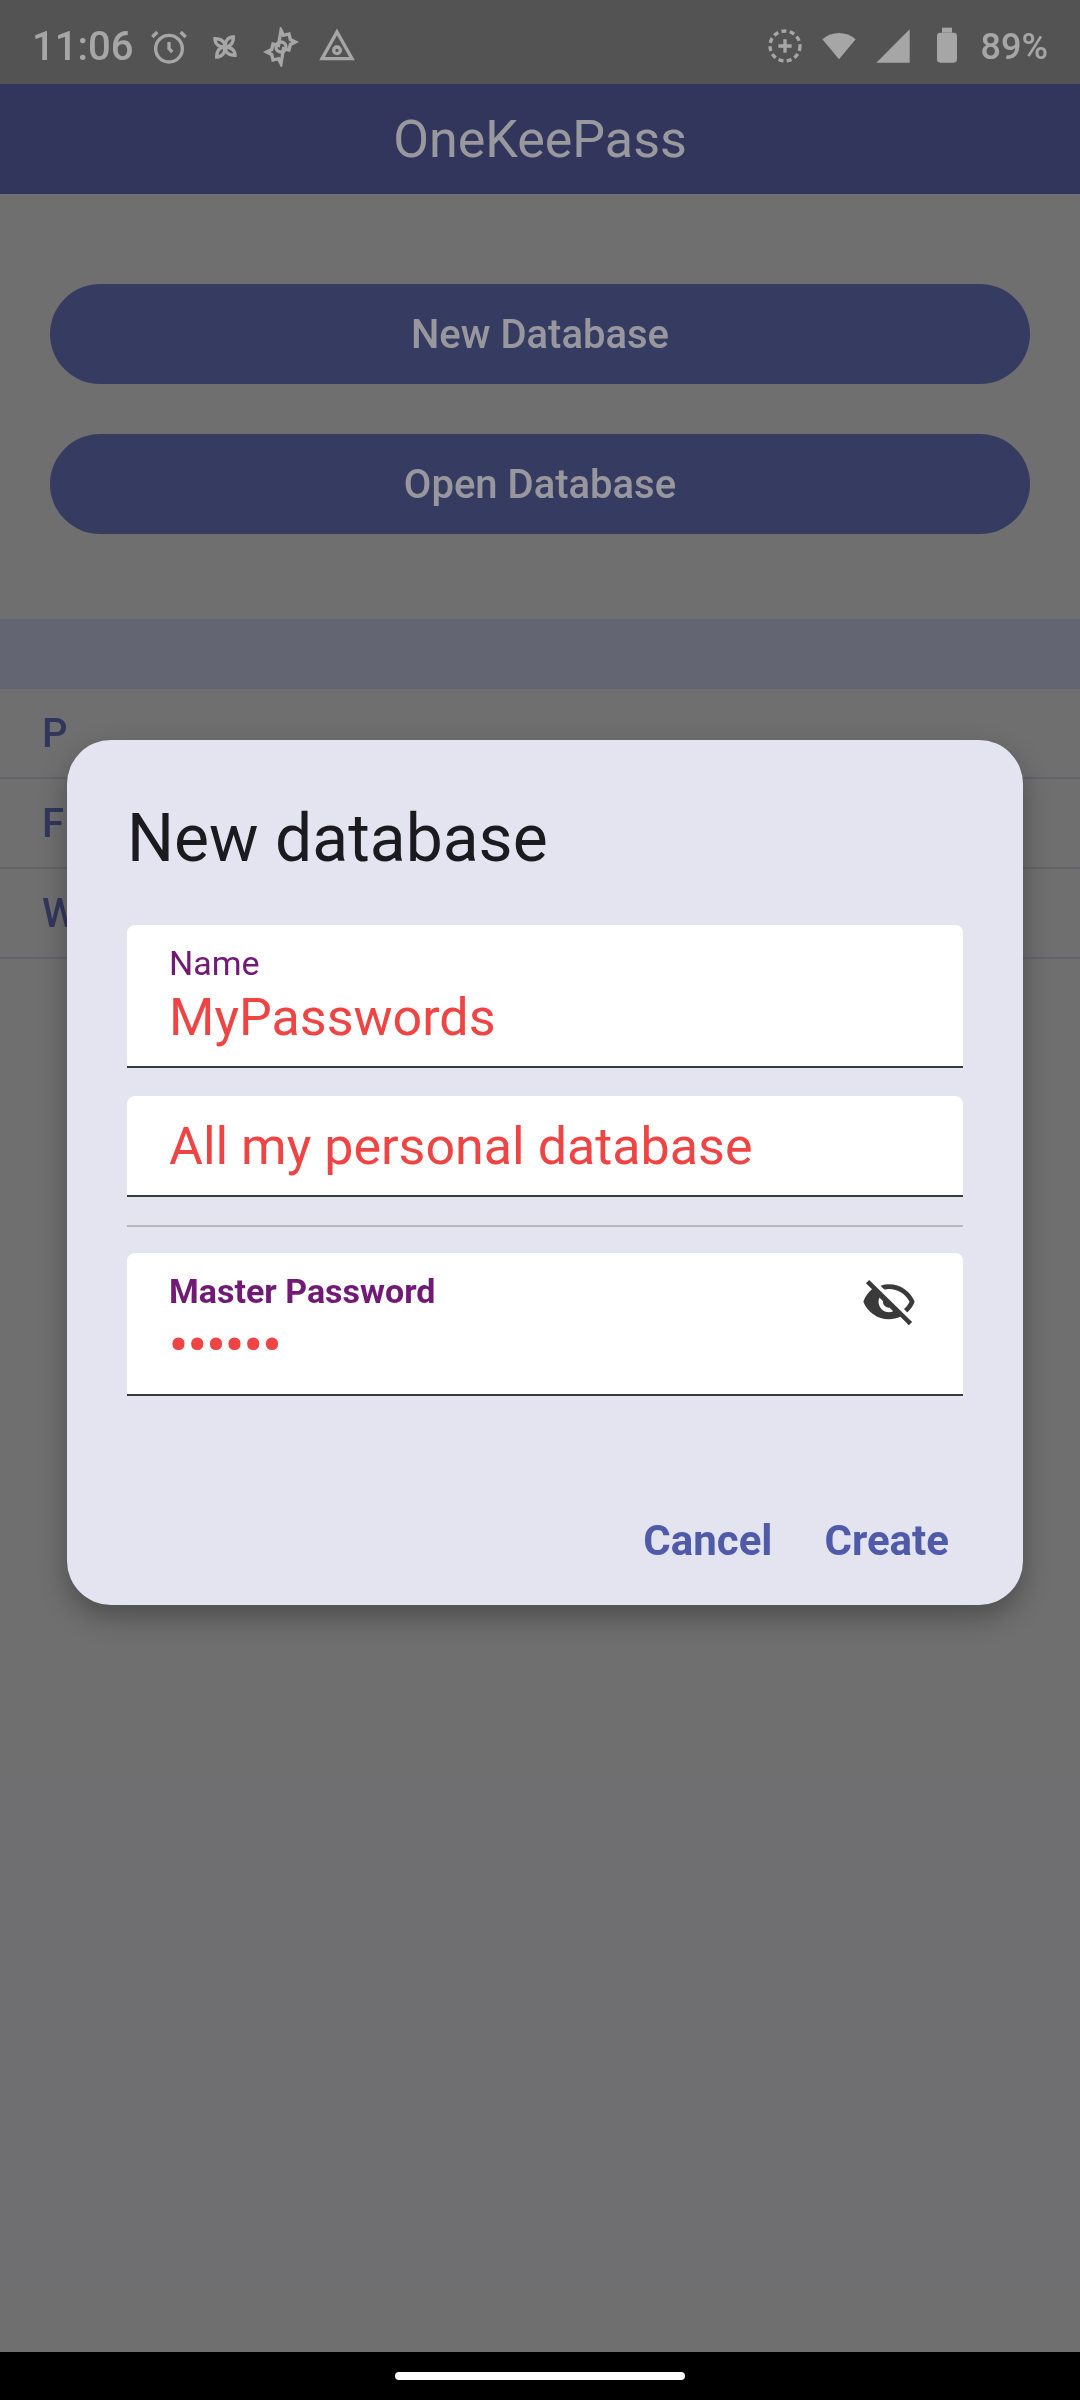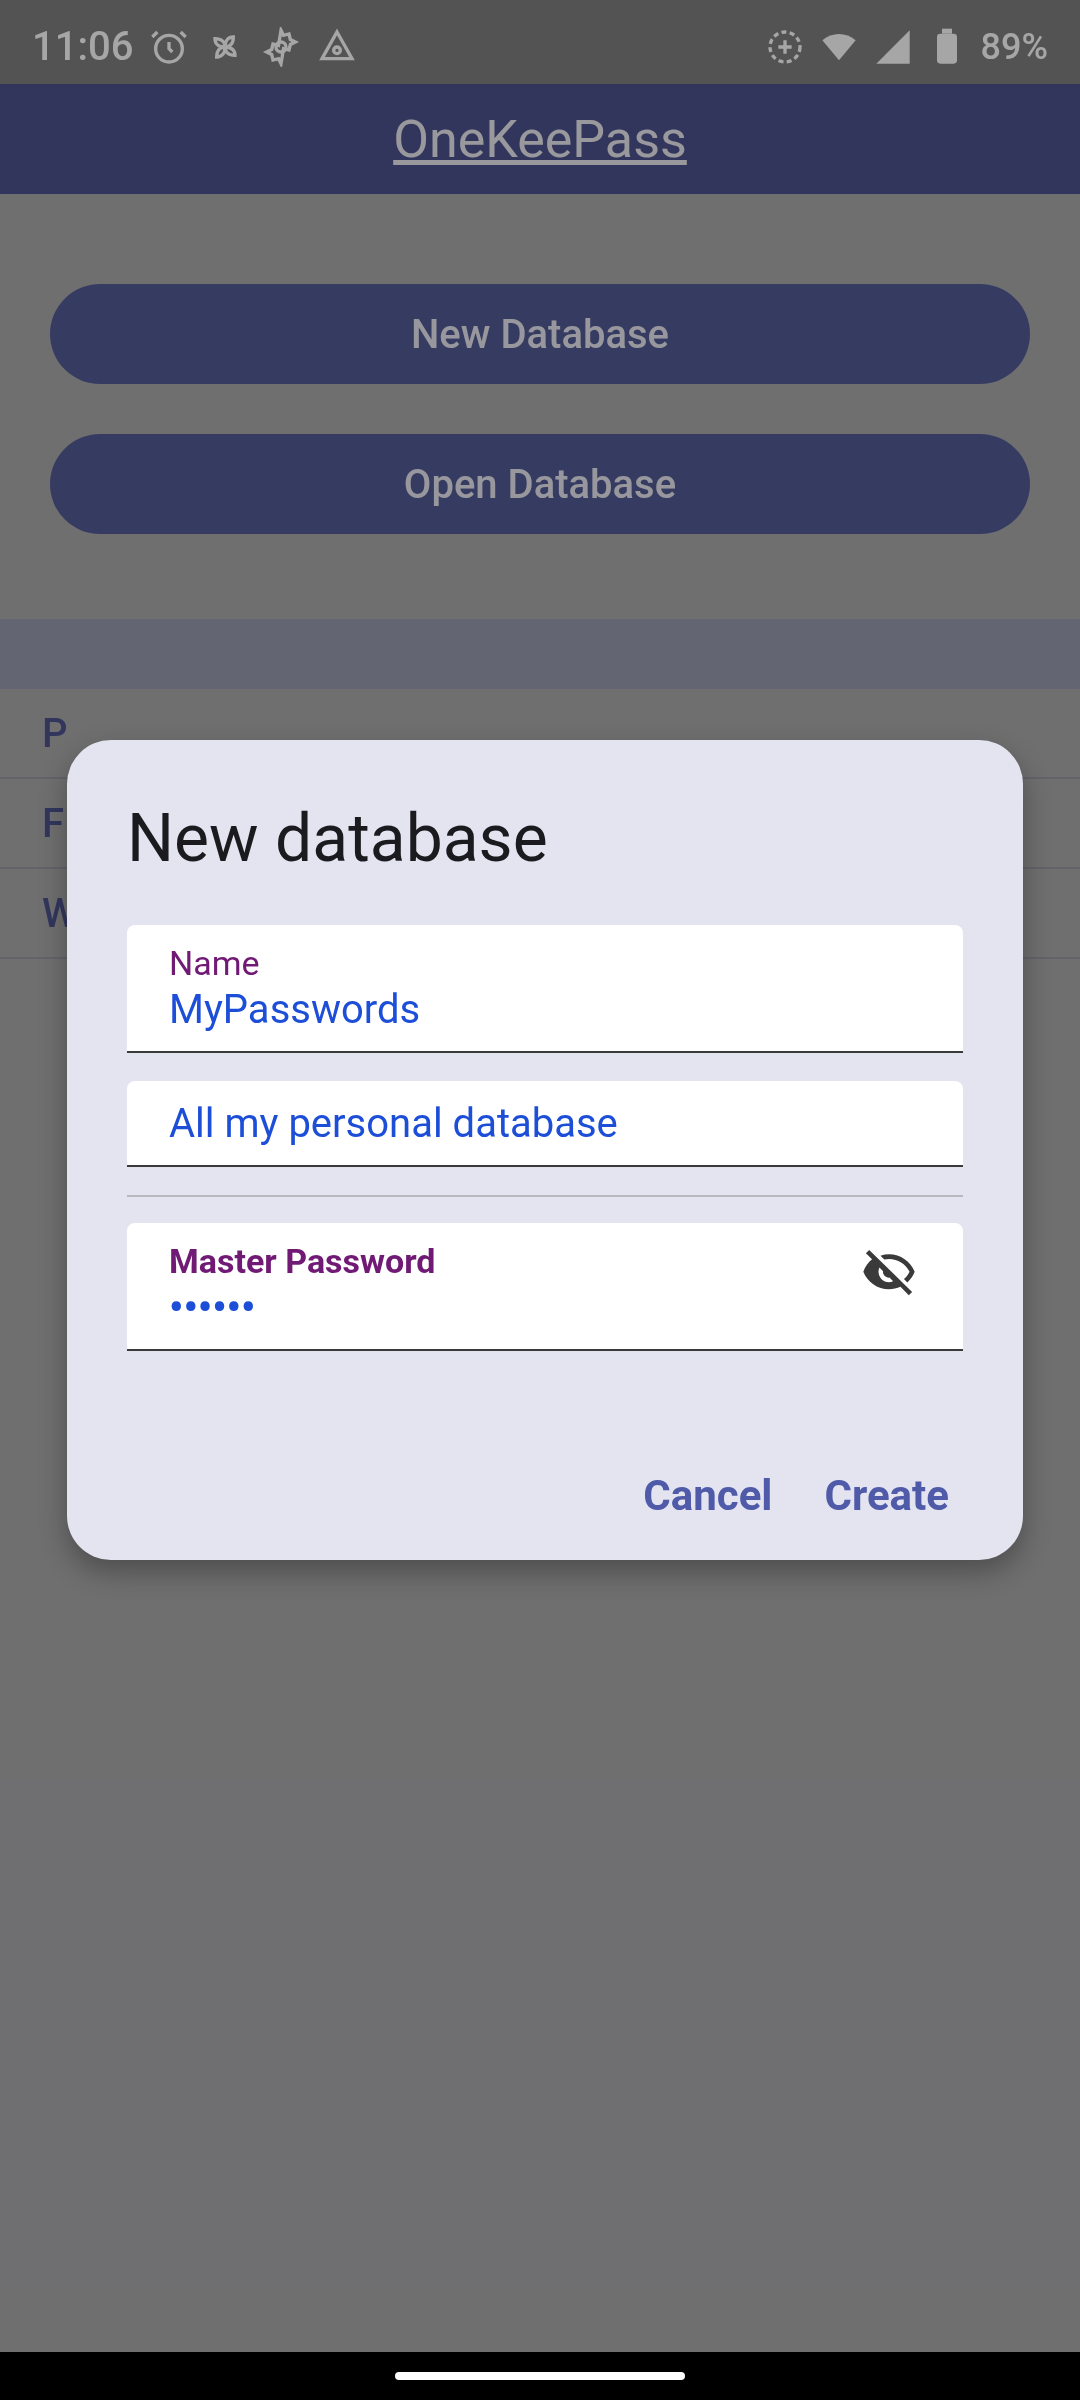--- a/index.html
+++ b/index.html
@@ -30,21 +30,20 @@
     .status-left {
       display: flex;
       align-items: center;
       gap: 16px;
       font-size: 40px;
       font-weight: 500;
     }
     .status-icon { width: 40px; height: 40px; }
     .status-right {
       display: flex;
-      align-items: center;
       gap: 14px;
       font-size: 36px;
       font-weight: 500;
     }
 
     
     .app-bg {
       position: absolute;
       top: 84px;
       left: 0;
@@ -55,21 +54,20 @@
 
     .app-header {
       height: 110px;
       background: #4d5390;
       display: flex;
       align-items: center;
       justify-content: center;
       color: #ebebf1;
       font-size: 52px;
       font-weight: 400;
-      text-decoration: underline;
     }
 
     .big-buttons {
       padding: 90px 50px 0 50px;
       display: flex;
       flex-direction: column;
       gap: 50px;
     }
     .pill-btn {
       background: #545b95;
@@ -135,22 +133,22 @@
       padding: 18px 42px 16px 42px;
       margin-bottom: 28px;
       position: relative;
     }
     .field-label {
       font-size: 34px;
       color: #701a75;
       margin-bottom: 2px;
     }
     .field-value {
-      font-size: 40px;
-      color: #1d4ed8;
+      font-size: 52px;
+      color: #ef4444;
       line-height: 1.25;
     }
     .divider-thin {
       height: 2px;
       background: #b8b8c0;
       margin: 6px 0 26px 0;
     }
 
     .field-password {
       display: flex;

